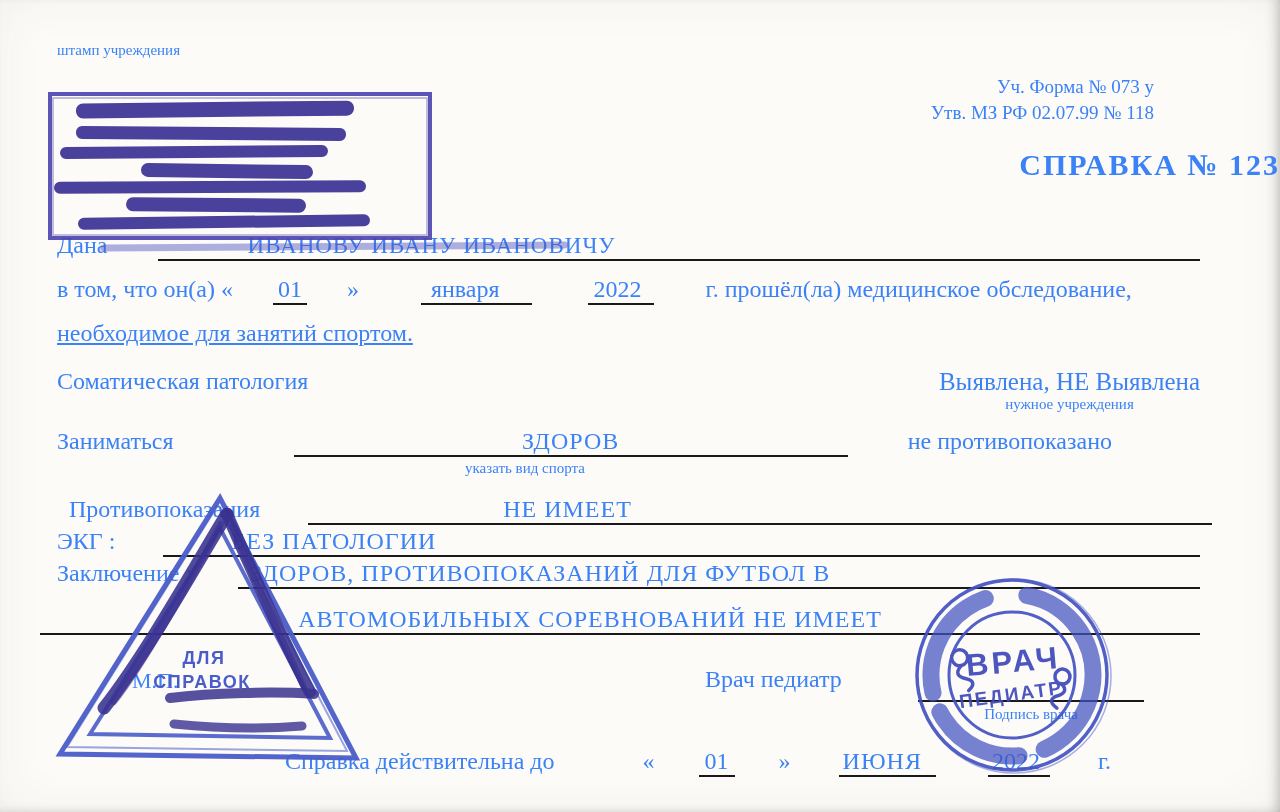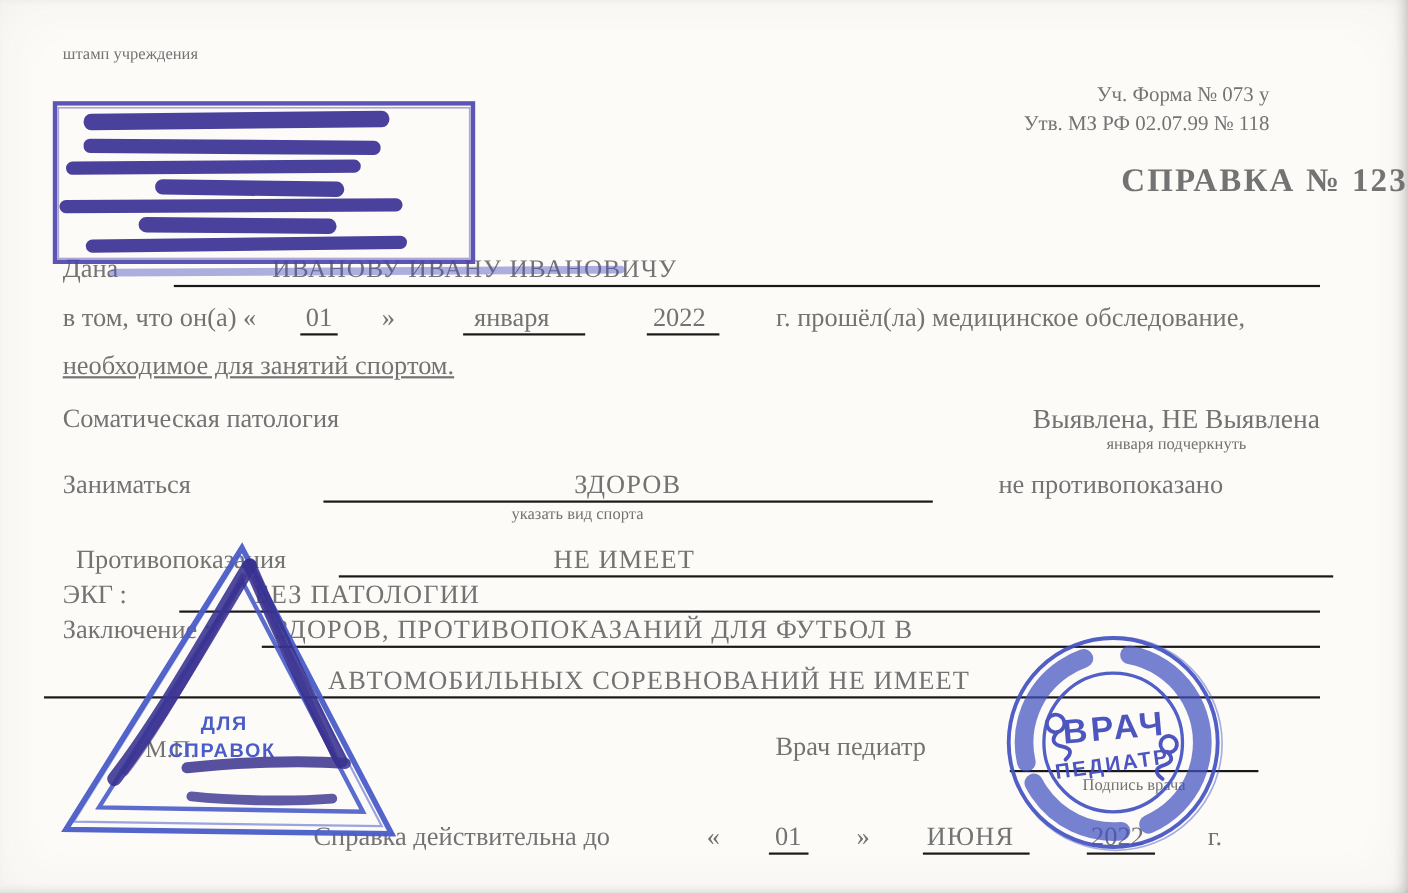--- a/index.html
+++ b/index.html
@@ -1,20 +1,20 @@
 <!DOCTYPE html>
 <html><head>
 <meta charset="utf-8">
 <style>
   html,body{margin:0;padding:0;background:#e8e6e2;}
   .page{
     position:relative;width:1280px;height:812px;overflow:hidden;
     background:#fcfbf8;
     font-family:"Liberation Serif","DejaVu Serif",serif;
-    color:#737373;
+    color:#3b82f6;
     box-shadow:inset 0 0 50px rgba(60,50,30,.05), inset -10px 0 14px -9px rgba(0,0,0,.28), inset 0 -8px 12px -8px rgba(0,0,0,.12);
   }
   .abs{position:absolute;}
   .row{position:absolute;display:flex;align-items:baseline;font-size:24px;white-space:nowrap;z-index:3;gap:40px;}
   .blank{flex:1;border-bottom:2px solid #191919;white-space:nowrap;}
   .fill{border-bottom:2px solid #191919;}
   .b{font-weight:normal;}
   .small{font-size:15px;}
   .corner-note{left:57px;top:42px;font-size:15px;z-index:3;}
   .form-block{right:126px;top:74px;text-align:right;font-size:19px;line-height:26px;z-index:3;}
@@ -69,21 +69,21 @@
   </div>
   <div class="row" style="left:57px;top:320px;text-decoration:underline;">
     <span>необходимое для занятий спортом.</span>
   </div>
 
   <div class="row" style="left:57px;top:368px;width:1143px;align-items:flex-start;">
     <span>Соматическая патология</span>
     <span style="flex:1;"></span>
     <span style="display:inline-flex;flex-direction:column;align-items:center;">
       <span class="b" style="font-size:25px;">Выявлена, НЕ Выявлена</span>
-      <span class="small">января подчеркнуть</span>
+      <span class="small">нужное учреждения</span>
     </span>
   </div>
 
   <div class="row" style="left:57px;top:428px;width:1055px;">
     <span class="b">Заниматься</span>
     <span class="blank" style="margin-left:80px;text-align:center;"><span class="upper">ЗДОРОВ</span></span>
     <span class="b" style="margin-left:20px;">не противопоказано</span>
   </div>
   <div class="hint" style="left:430px;top:460px;width:190px;text-align:center;">указать вид спорта</div>
 

